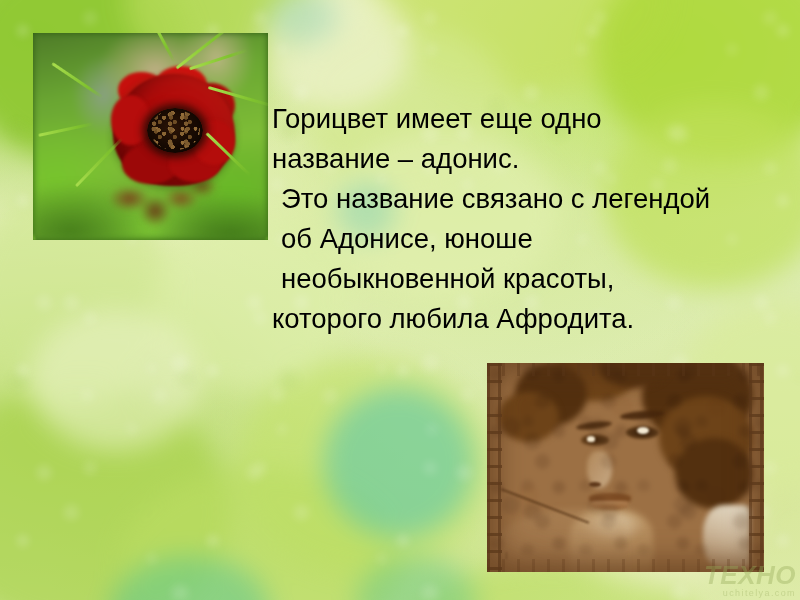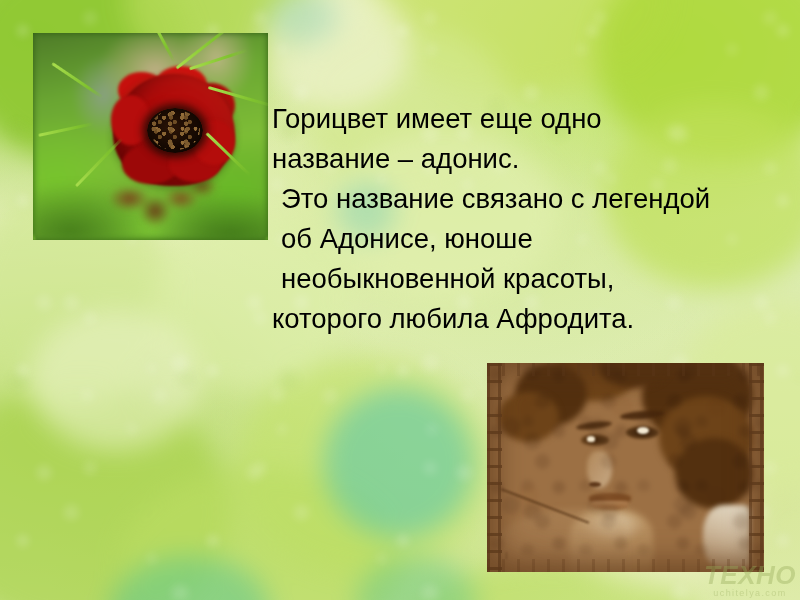--- a/index.html
+++ b/index.html
@@ -435,21 +435,21 @@
   
   #watermark {
     position: absolute;
     right: 4px;
     bottom: 2px;
     font-size: 26px;
     font-weight: bold;
     font-style: italic;
     color: rgba(150,170,90,.38);
     letter-spacing: .5px;
-    text-align: center;
+    text-align: right;
     line-height: 1.02;
     pointer-events: none;
   }
   #watermark .wm-sub {
     display: block;
     font-size: 9px;
     font-weight: normal;
     font-style: normal;
     color: rgba(150,170,90,.34);
     letter-spacing: 1.4px;

